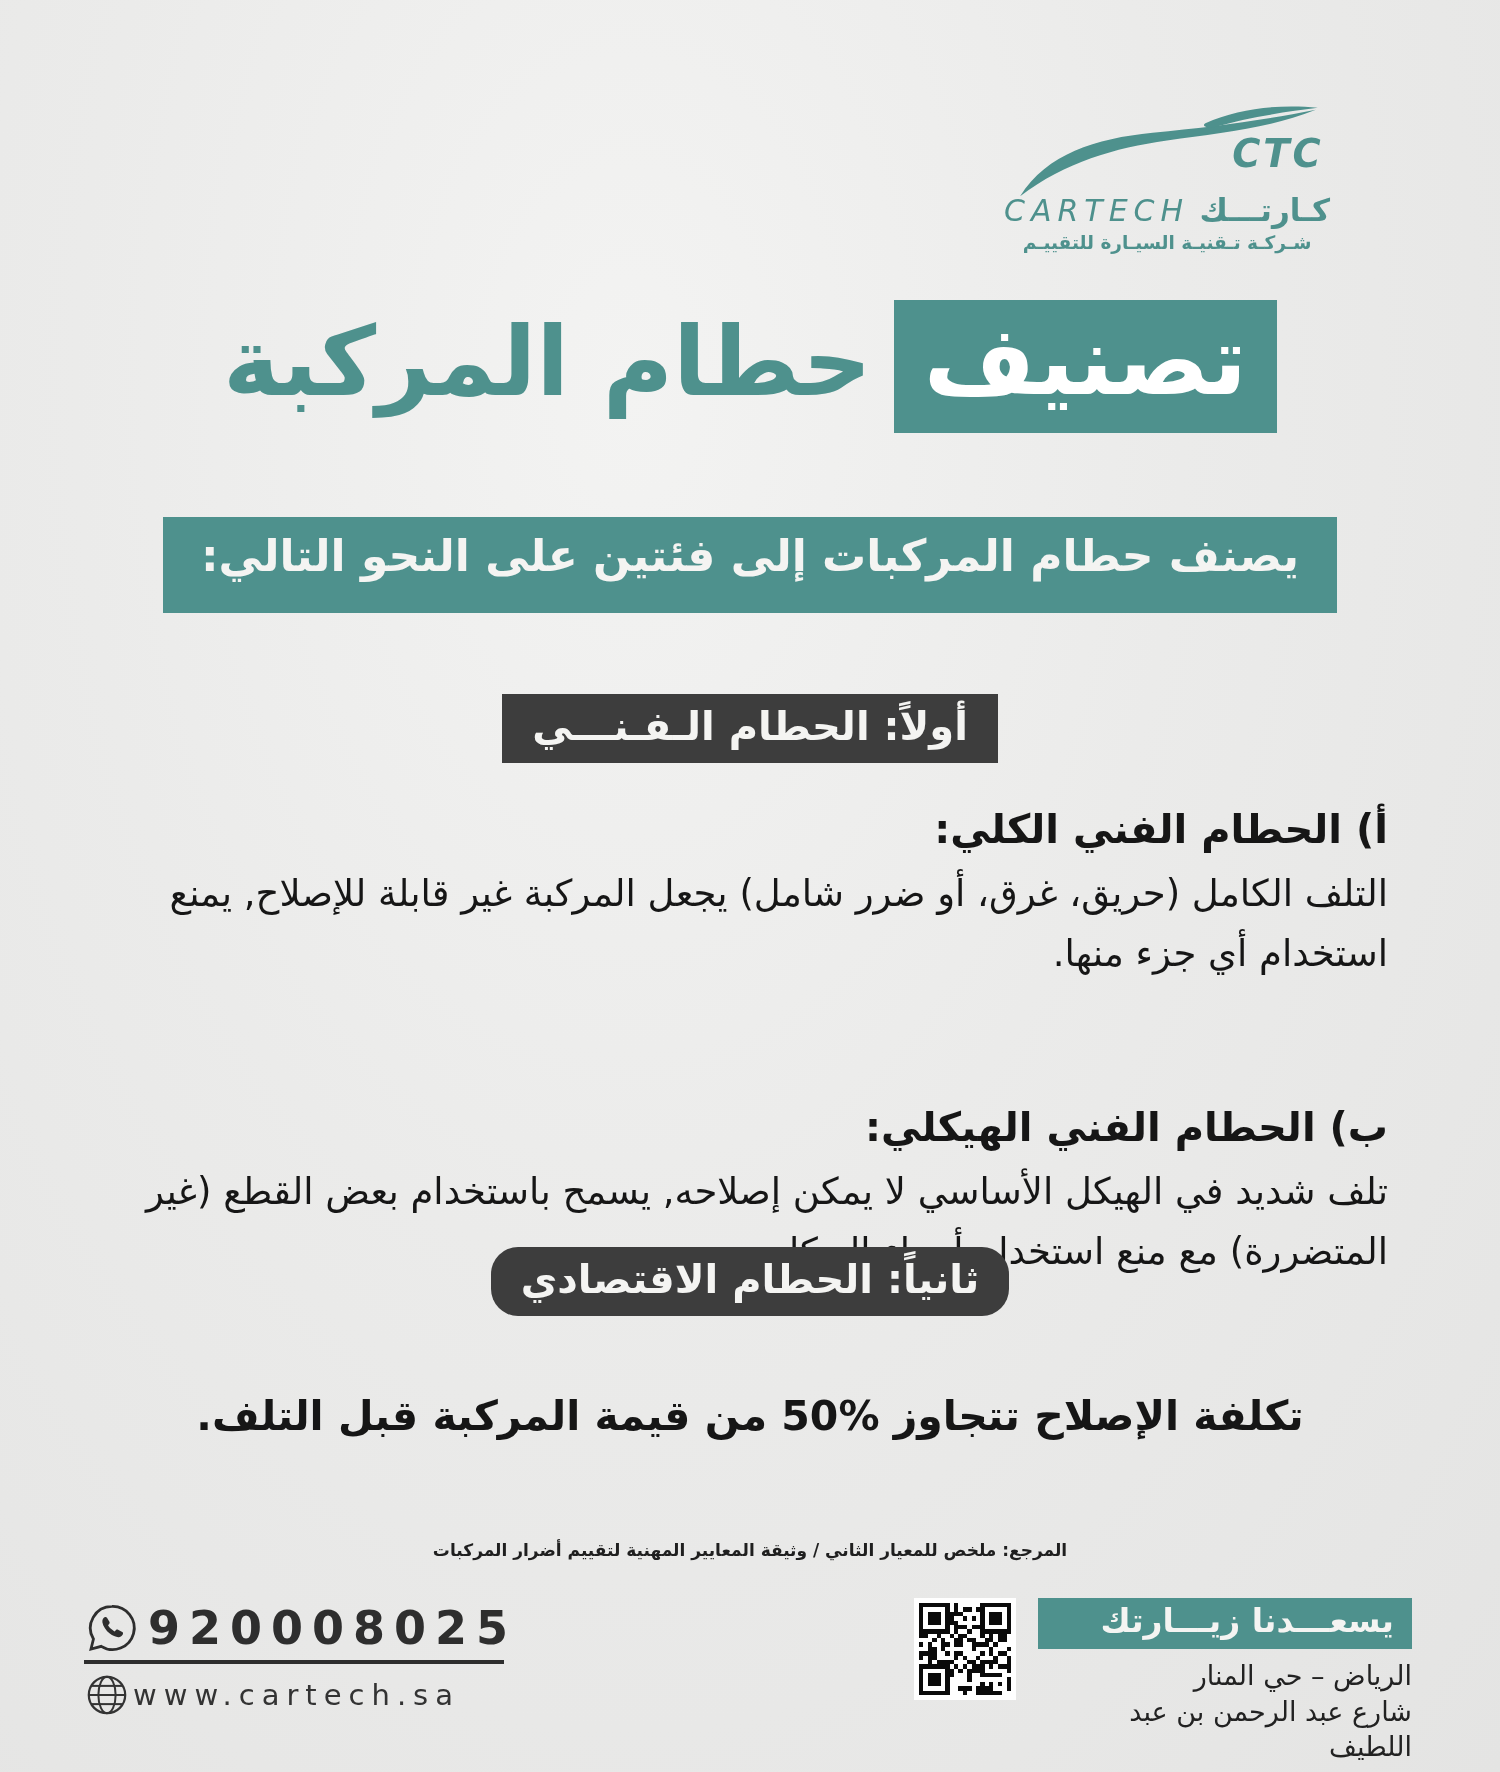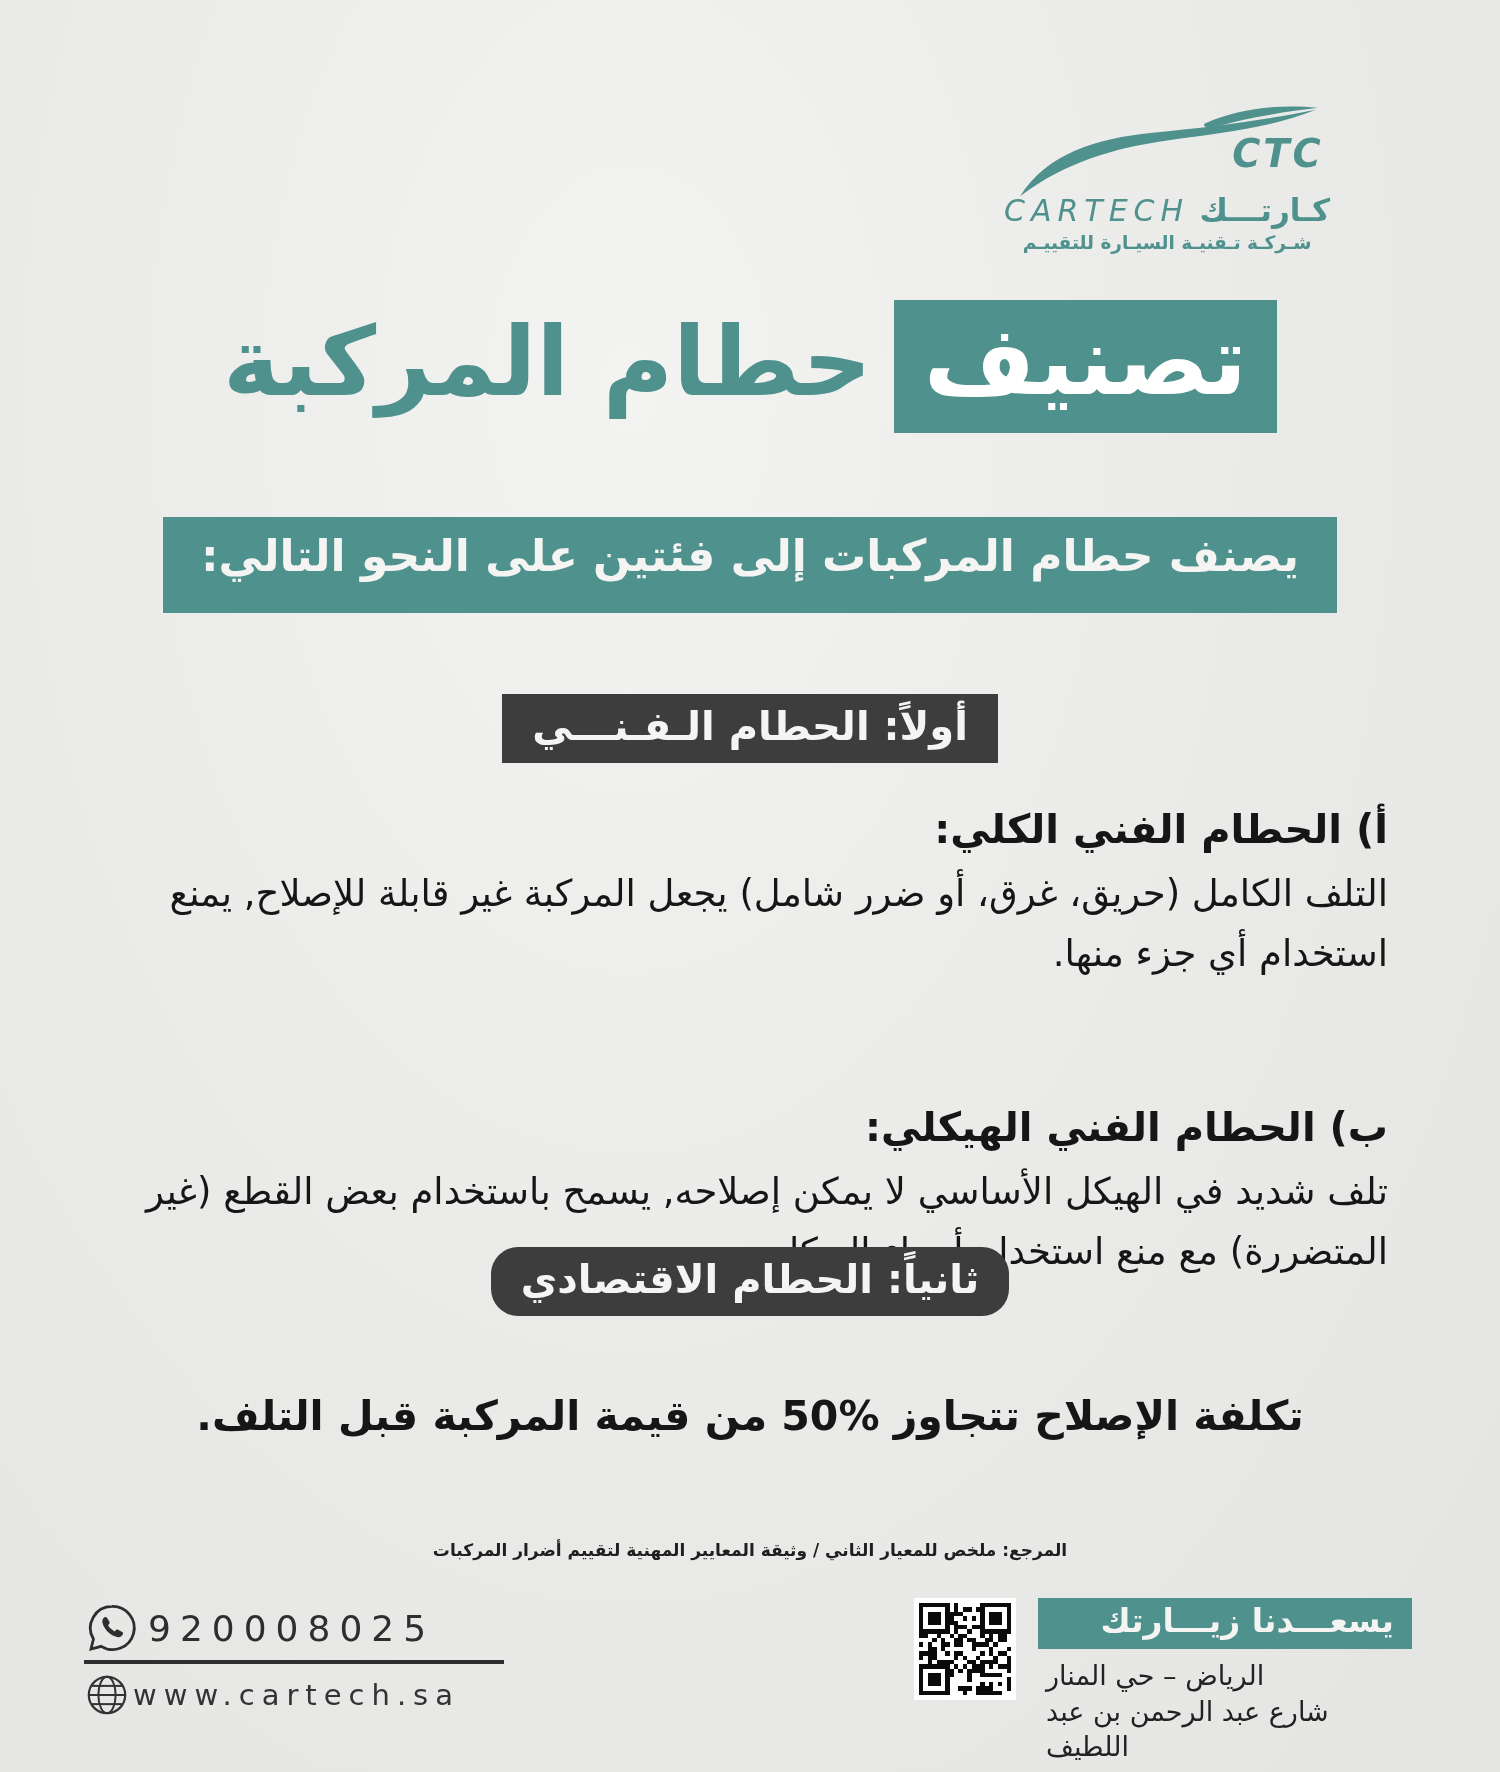--- a/index.html
+++ b/index.html
@@ -70,39 +70,39 @@
   .reference{
     position:absolute;top:1540px;left:0;right:0;
     direction:rtl;text-align:center;color:#1f1f1f;
     font-size:17px;font-weight:bold;
   }
 
   
   .footer-left{position:absolute;top:1600px;left:84px;width:424px;color:var(--footer-ink);}
   .phone-row{display:flex;align-items:center;gap:8px;}
   .phone-row svg{flex:0 0 auto;}
-  .phone-number{font-size:36px;font-weight:normal;letter-spacing:9px;color:var(--footer-ink);}
+  .phone-number{font-size:46px;font-weight:bold;letter-spacing:9px;color:var(--footer-ink);}
   .contact-divider{border:none;border-top:4px solid var(--footer-ink);margin:4px 0 8px 0;width:420px;}
   .web-row{display:flex;align-items:center;gap:3px;}
   .website{font-size:29px;letter-spacing:7px;color:#333;}
 
   
   .footer-right{position:absolute;top:1598px;right:88px;display:flex;gap:22px;align-items:flex-start;}
   .qr{
     width:102px;height:102px;background:#fff;padding:5px;
     display:grid;grid-template-columns:repeat(21,1fr);grid-template-rows:repeat(21,1fr);
   }
   .qm{background:#fff;}
   .qm.qd{background:#0a0a0a;}
   .visit-col{width:374px;}
   .visit-banner{
     background:var(--teal);color:#f4f4f2;direction:rtl;text-align:right;
     font-size:33px;font-weight:bold;padding:3px 18px 9px 18px;
   }
-  .addr{direction:rtl;text-align:left;color:#222;font-size:27px;line-height:1.32;padding-left:8px;}
+  .addr{direction:rtl;text-align:right;color:#222;font-size:27px;line-height:1.32;padding-left:8px;}
   .addr.first{margin-top:9px;}
 </style>
 </head>
 <body>
 
 <div class="page">
 
   <div class="logo">
     <svg class="swoosh" viewBox="0 0 330 100">
       <path d="M12 96 C 40 52 90 36 150 30 C 210 24 260 18 320 6 C 270 26 220 30 165 38 C 110 46 60 60 12 96 Z" fill="#4e918d"></path>

